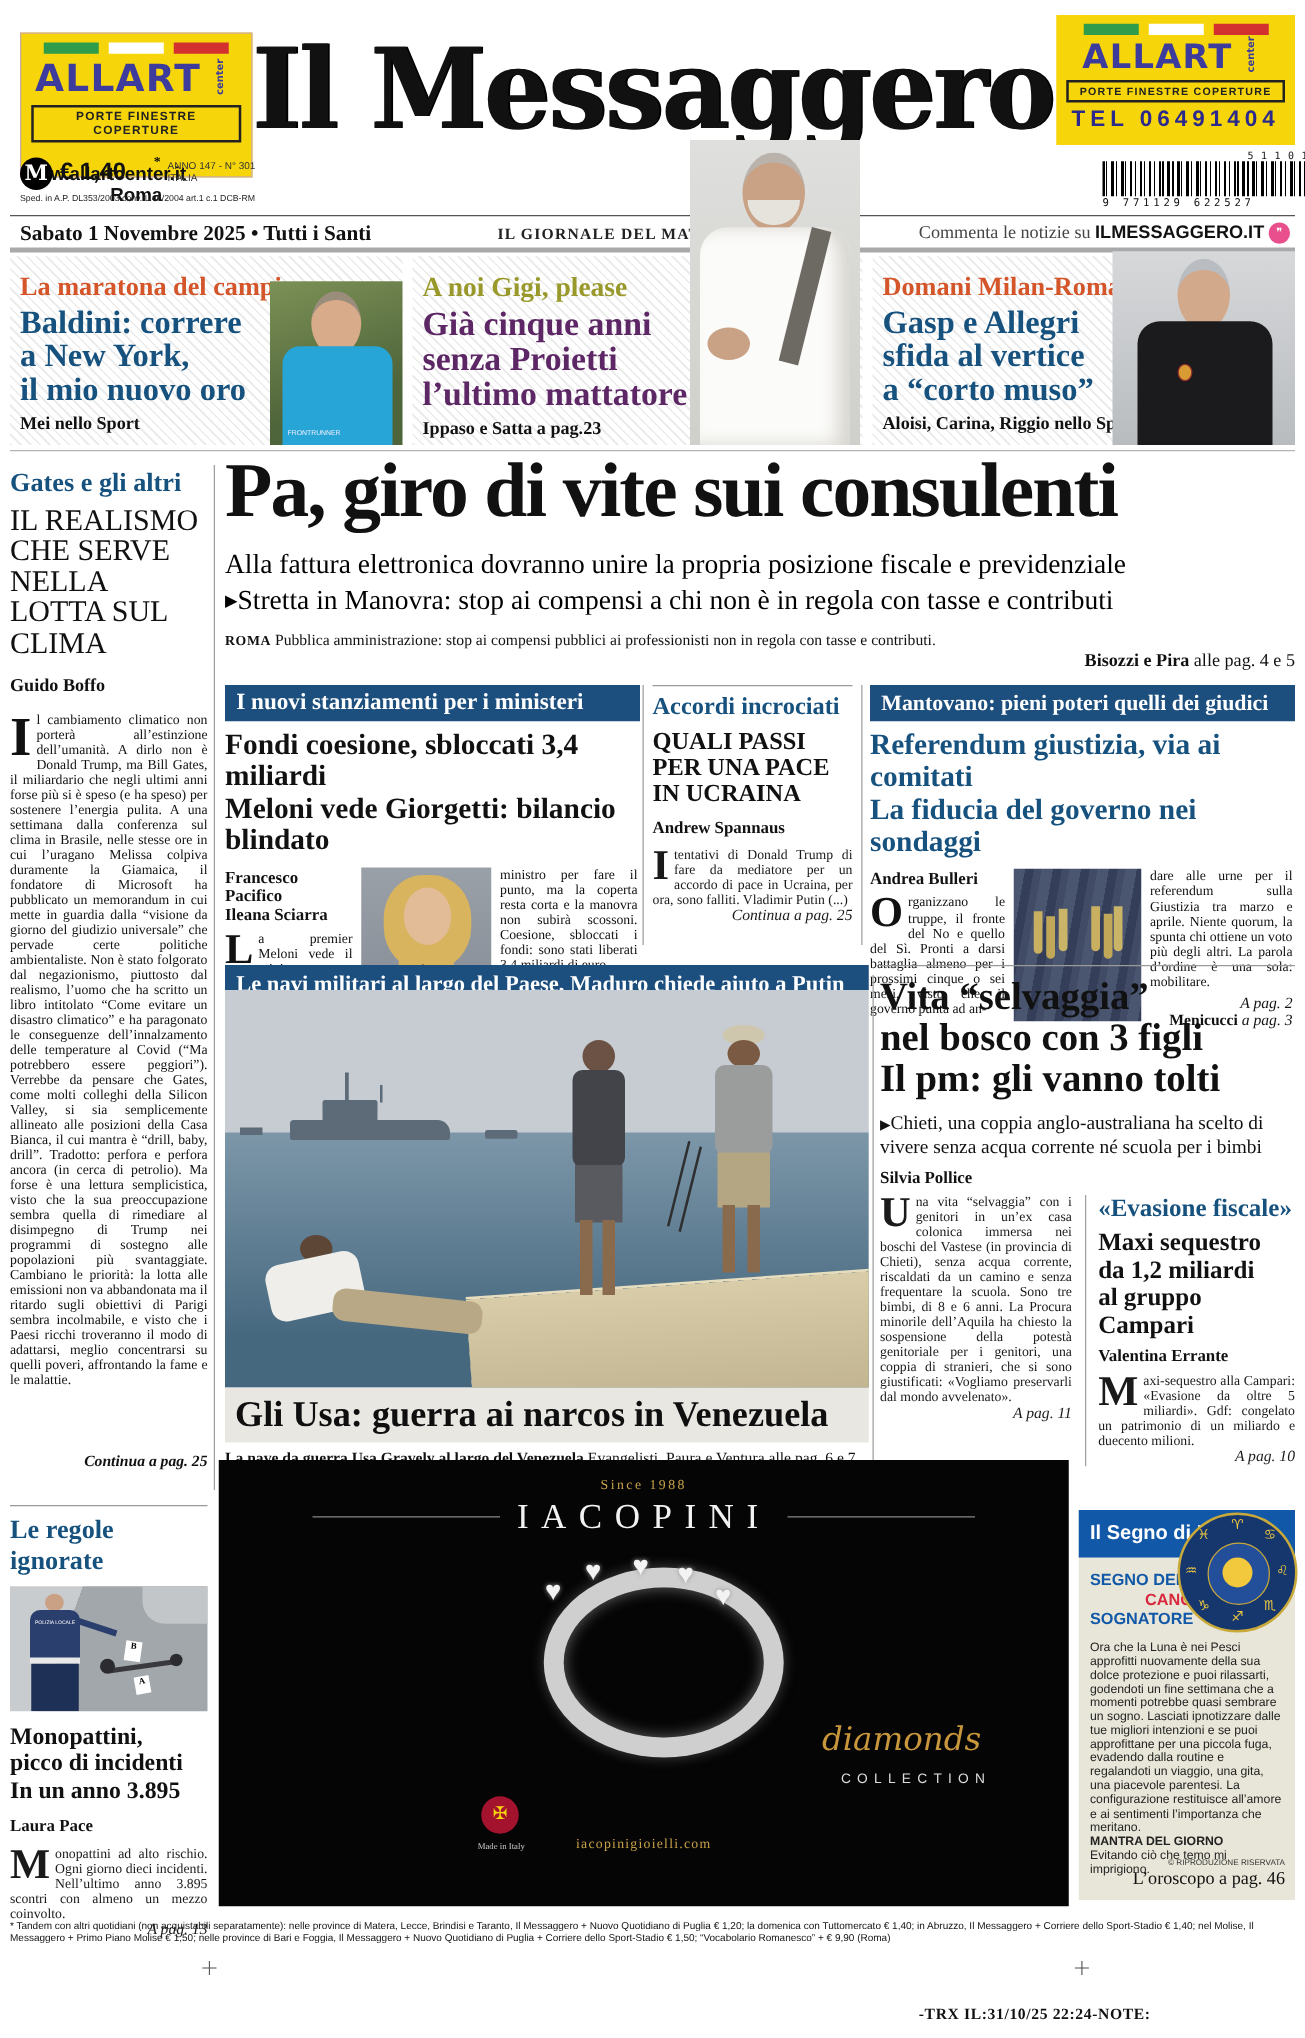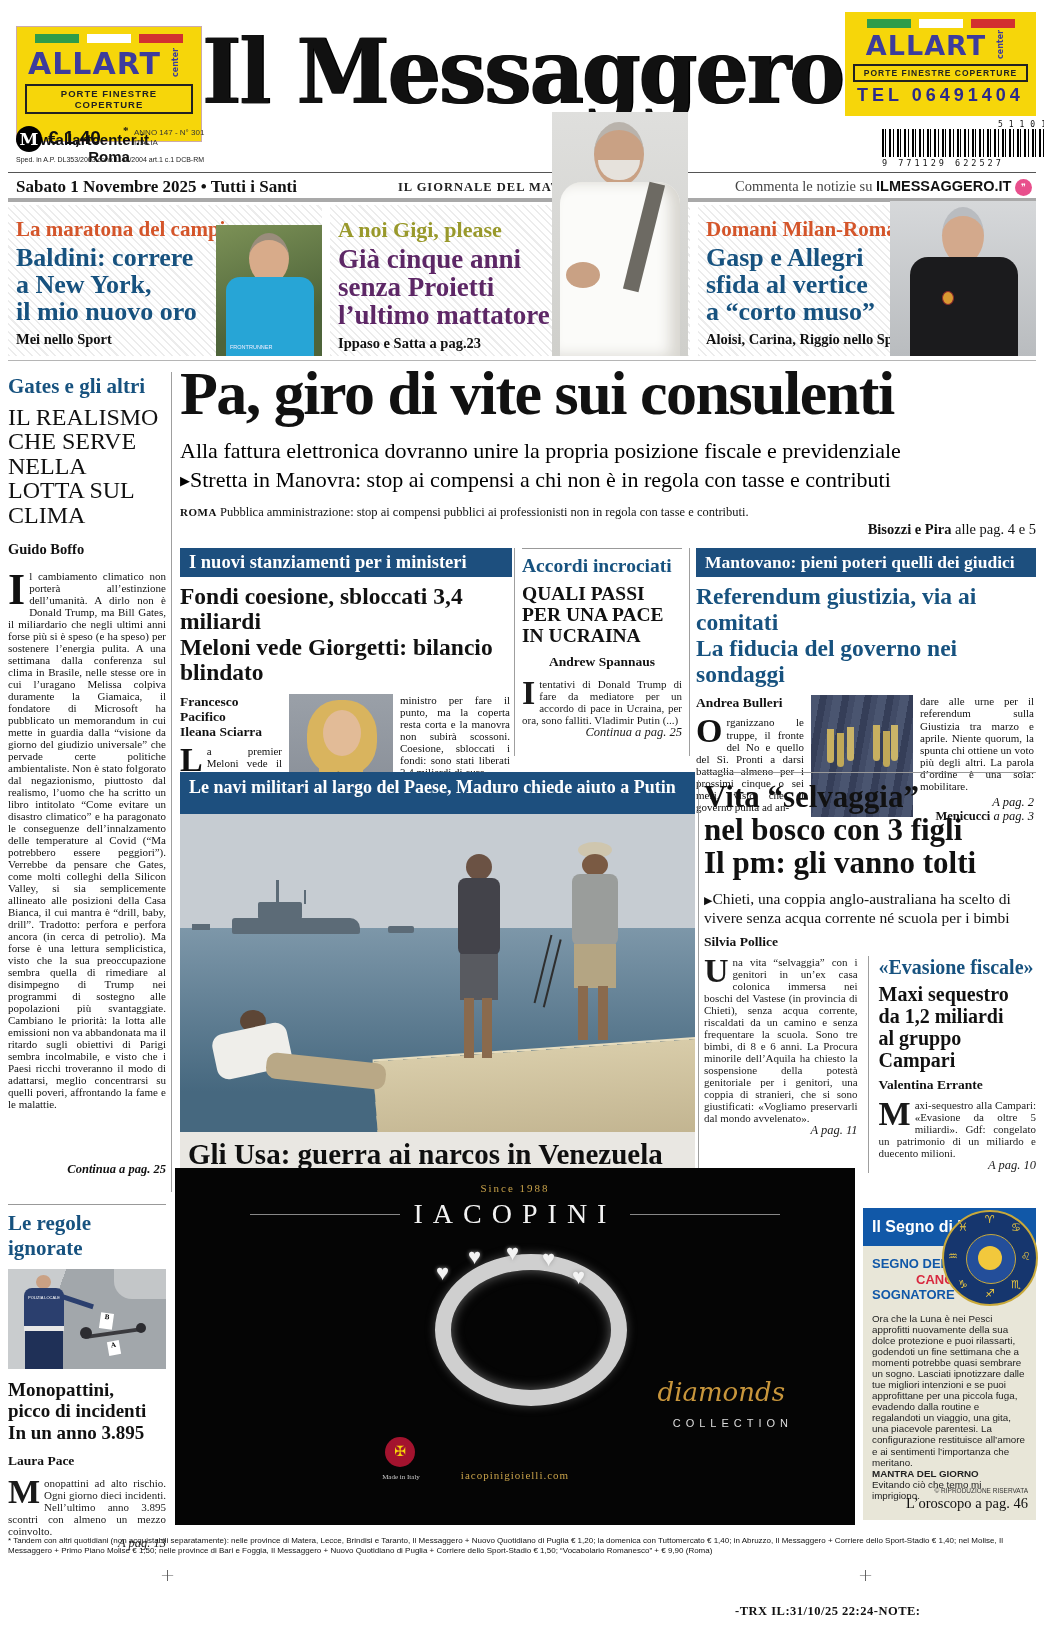--- a/index.html
+++ b/index.html
@@ -86,31 +86,31 @@
   #ministeri{left:180px;top:548px;width:332px;height:216px;}
   #min-hl{font-size:23.5px;line-height:1.08;font-weight:bold;margin-top:7px;}
   .cols3{display:flex;gap:7px;margin-top:8px;}
   .colL,.colR{font-size:11px;line-height:1.1;text-align:justify;}
   #min-colL{width:102px;} #min-colR{width:110px;}
   .bylines{font-size:13.5px;font-weight:bold;line-height:1.12;margin-bottom:6px;}
   #ph-meloni{position:relative;width:104px;height:112px;background:linear-gradient(#9aa0a8,#878d96);flex:none;}
   #ucraina{left:522px;top:548px;width:160px;height:216px;border-top:1px solid #999;}
   #ucr-kick{font-size:19.5px;margin-top:6px;}
   #ucr-hl{font-size:19.5px;line-height:1.08;font-weight:bold;margin-top:6px;}
-  #ucr-by{font-size:13.5px;font-weight:bold;margin-top:8px;text-align:center;}
+  #ucr-by{font-size:13.5px;font-weight:bold;margin-top:8px;}
   #ucr-body{margin-top:8px;}
   #referendum{left:696px;top:548px;width:340px;height:216px;}
   #ref-hl{font-size:23.5px;line-height:1.1;font-weight:bold;margin-top:7px;color:#17527f;}
   #ref-colL{width:108px;} #ref-colR{width:114px;}
   #ph-robe{position:relative;width:102px;height:122px;flex:none;
      background:repeating-linear-gradient(100deg,#4a5570 0 9px,#353e58 9px 16px,#414b66 16px 22px);}
   .refs{margin-top:4px;text-align:right;font-size:12.5px;}
   
   #venezuela{left:180px;top:772px;width:515px;height:420px;}
-  #ven-banner{font-size:18px;height:42px;line-height:30px;}
+  #ven-banner{font-size:18px;height:20px;line-height:30px;}
   #ven-photo{position:relative;width:515px;height:318px;background:#c6ccd2;overflow:hidden;}
   #ven-sea{position:absolute;left:0;top:36%;width:100%;height:64%;background:linear-gradient(#7d97a9,#46687f 80%);}
   #ven-pier{position:absolute;left:38%;bottom:-24px;width:75%;height:34%;background:linear-gradient(#d8cca9,#bfb18d);transform:rotate(-4deg);box-shadow:0 -2px 0 #e7ddbf;}
   .ship{position:absolute;background:#5c6b77;}
   #ven-band{background:#e9e7e2;height:44px;line-height:44px;text-align:left;padding-left:8px;
             font-size:29px;font-weight:bold;color:#0f0f0f;}
   #ven-cap{margin-top:5px;font-size:12.5px;}
   
   #selvaggia{left:704px;top:772px;width:332px;height:420px;border-top:1px solid #999;}
   #sel-hl{font-size:31px;line-height:1.06;font-weight:bold;margin-top:8px;}

